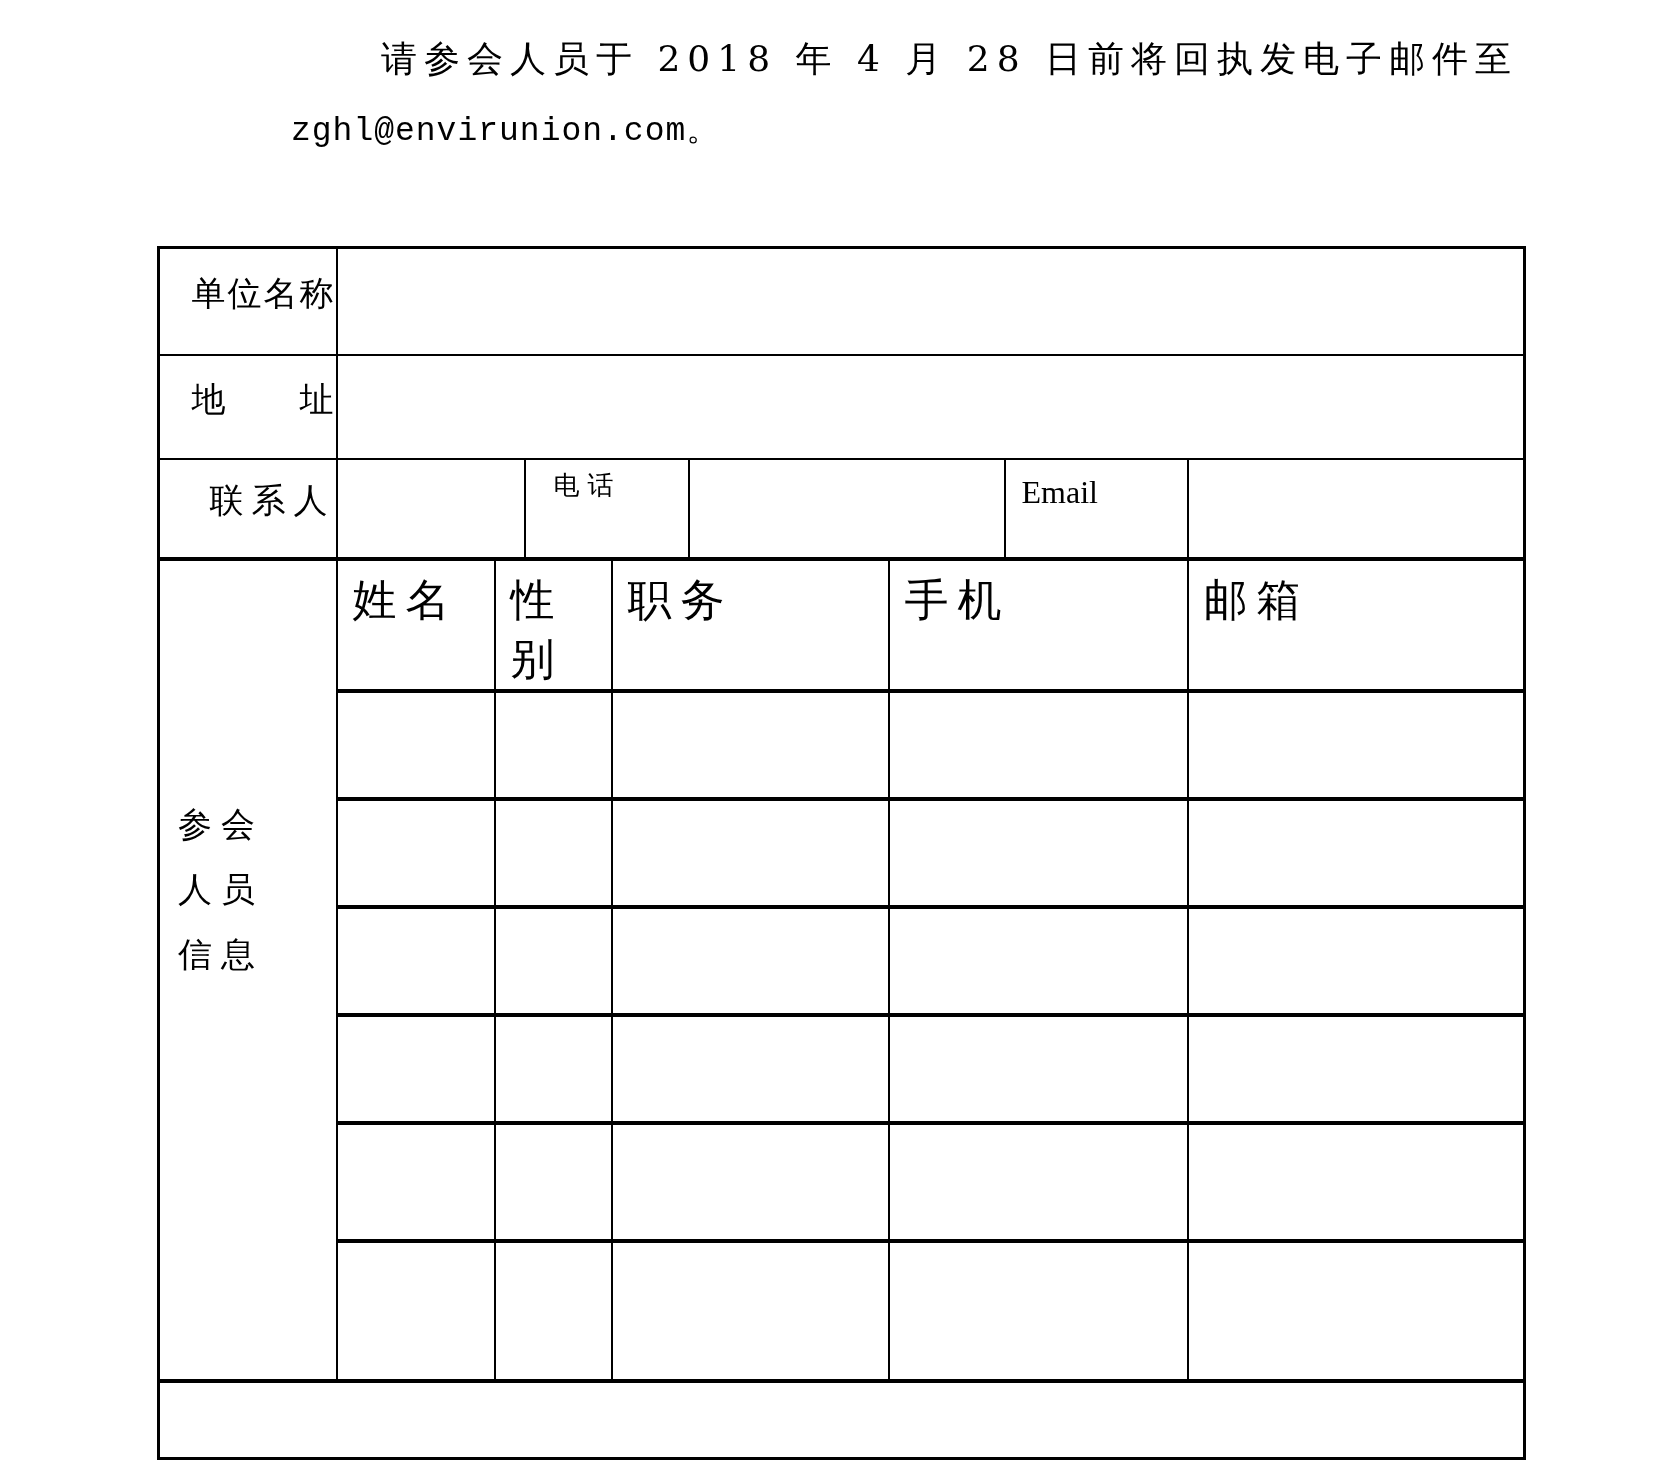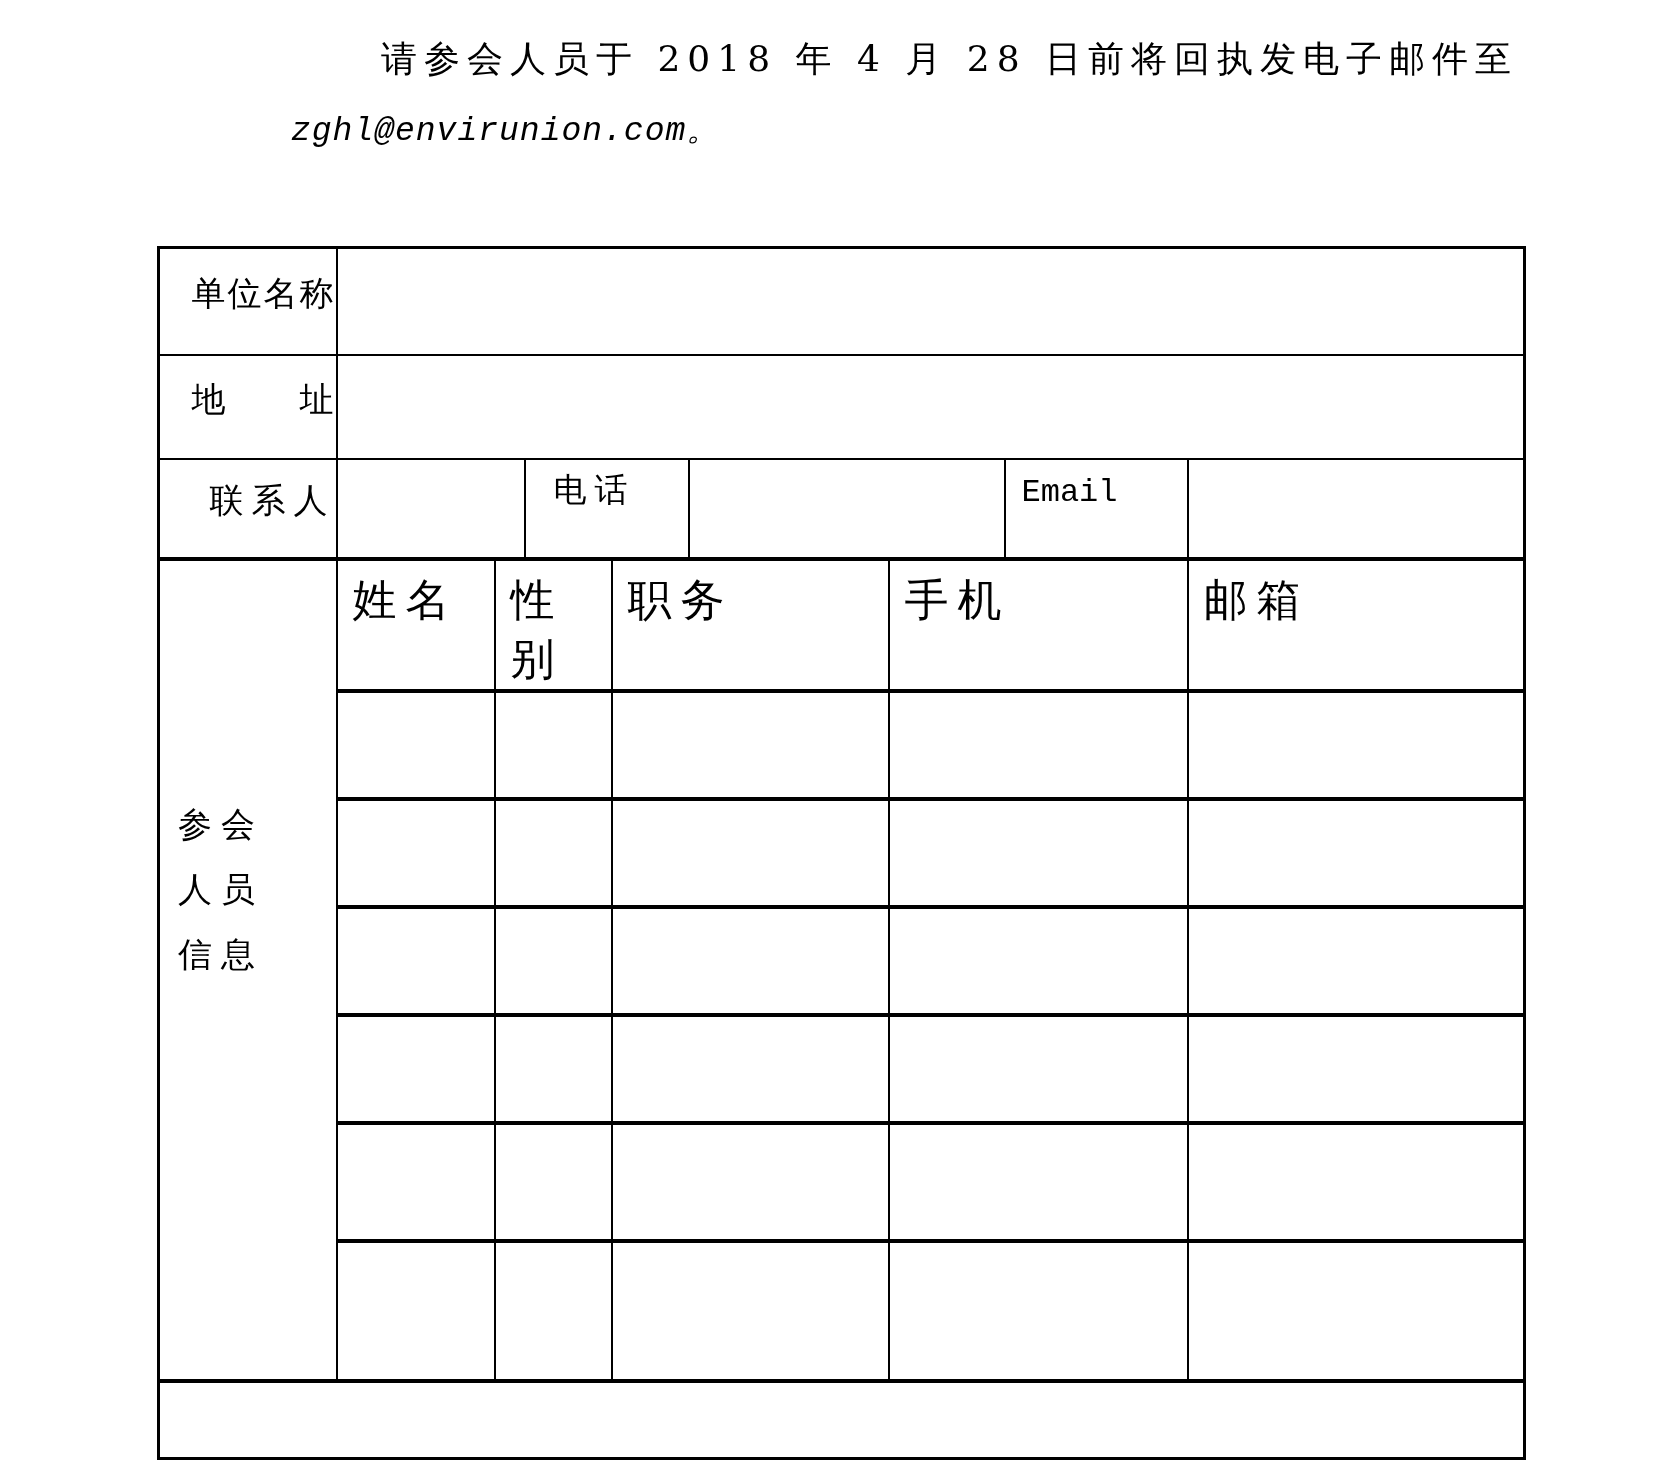--- a/index.html
+++ b/index.html
@@ -14,21 +14,20 @@
   
   .intro { position: absolute; left: 255px; top: 38px; width: 1180px; margin-left: 36px; }
   .intro-l1 {
     display: block; font-size: 36px; line-height: 42px;
     letter-spacing: 7px; text-indent: 90px; white-space: nowrap;
   }
   .intro-l2 {
     display: block; margin-top: 32px; font-size: 33px; line-height: 40px;
     letter-spacing: 1px;
     font-family: "Liberation Mono", "DejaVu Sans Mono", monospace;
-    font-style: italic;
   }
 
   
   table.form {
     position: absolute; left: 157px; top: 246px;
     width: 1366px; table-layout: fixed;
     border-collapse: collapse; border: 3px solid #000;
   }
   td { border: 2px solid #000; padding: 0; vertical-align: top; }
 
@@ -44,25 +43,25 @@
   
   tr.rh td, tr.rd1 td, tr.rd2 td, tr.rd3 td,
   tr.rd4 td, tr.rd5 td, tr.rd6 td, tr.rl td { border-top-width: 4px; }
 
   .lbl {
     text-align: right; vertical-align: middle;
     font-size: 34px; letter-spacing: 2px; padding-bottom: 14px;
   }
   .lbl-contact { letter-spacing: 8px; }
   .lbl-inline {
-    font-size: 33px; letter-spacing: 8px;
+    font-size: 26px; letter-spacing: 8px;
     padding: 8px 0 0 28px; vertical-align: top; text-align: left;
   }
   .lbl-email {
-    font-family: Liberation Mono, monospace;
+    font-family: Liberation Serif, serif;
     font-size: 32px; letter-spacing: 0; padding: 14px 0 0 16px;
   }
   .colh {
     font-size: 44px; letter-spacing: 9px;
     padding: 10px 0 0 15px; vertical-align: top; text-align: left;
   }
   .attendee-lbl {
     vertical-align: middle; text-align: left;
     font-size: 34px; letter-spacing: 9px; line-height: 65px;
     padding-left: 18px; padding-bottom: 160px; margin-left: 24px;

